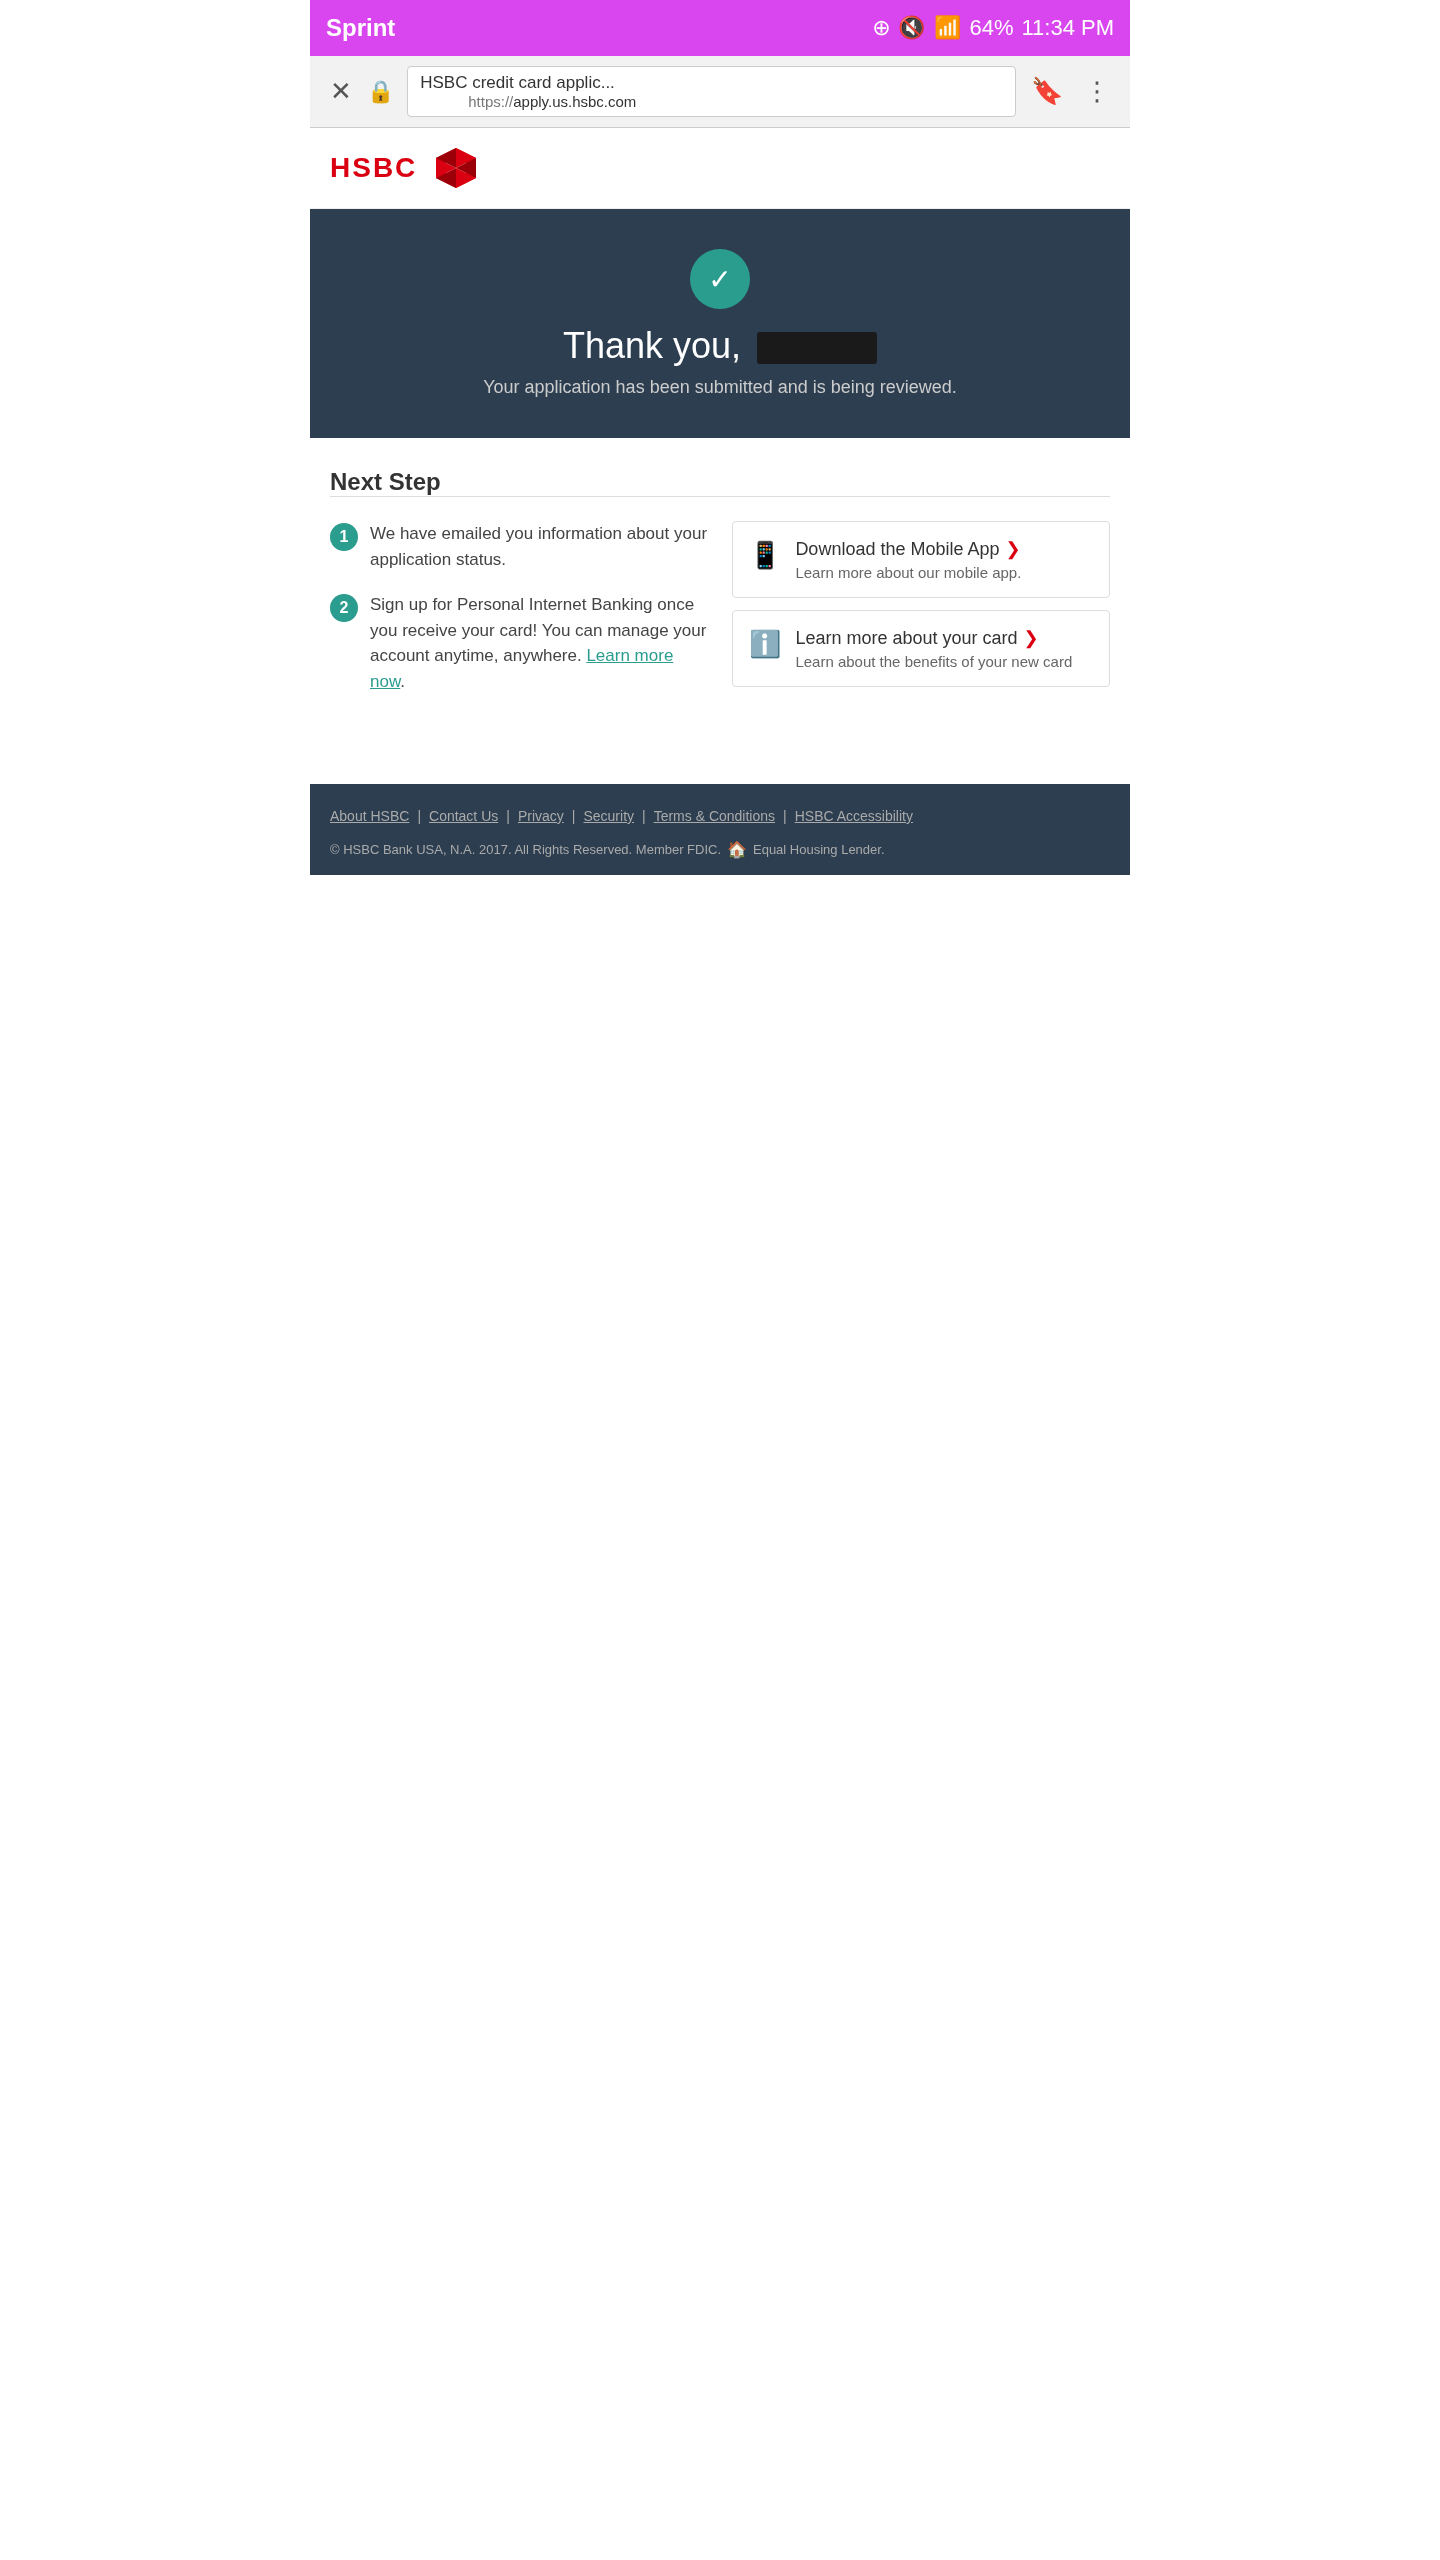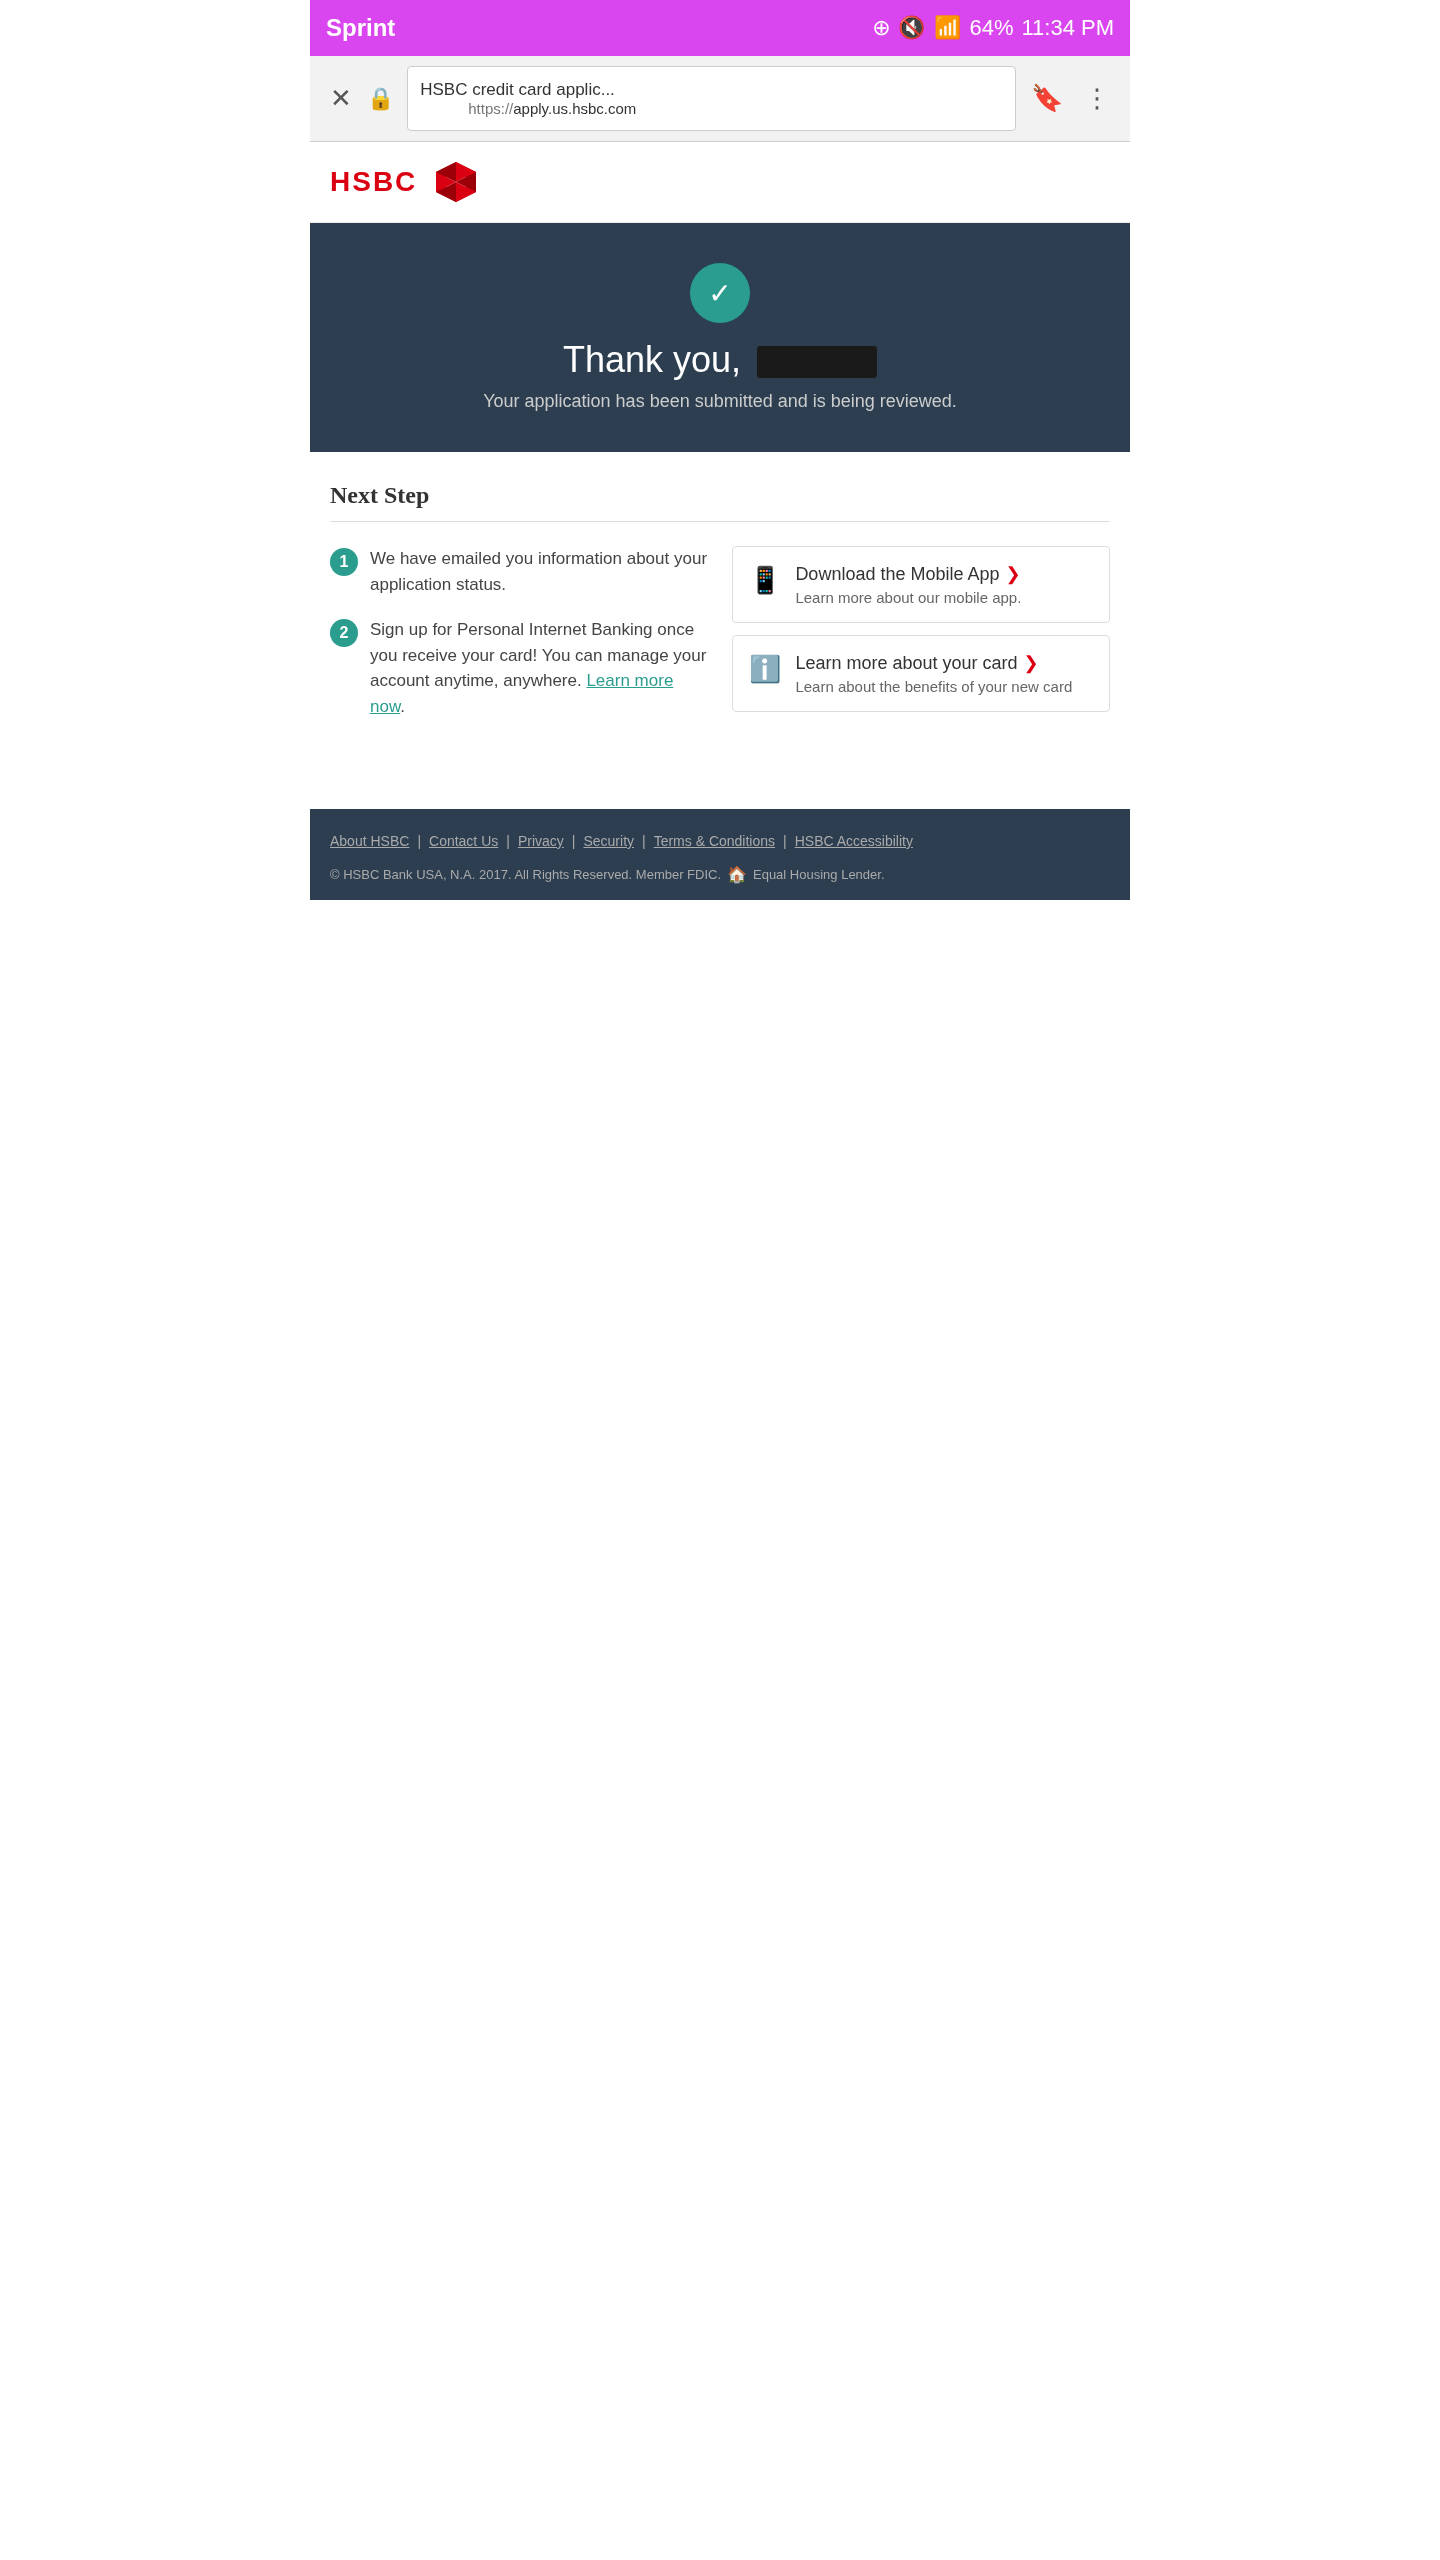--- a/index.html
+++ b/index.html
@@ -46,21 +46,21 @@
       cursor: pointer;
       font-size: 26px;
       color: #555;
       padding: 4px;
     }
     .browser-address-bar {
       flex: 1;
       background: white;
       border: 1px solid #ccc;
       border-radius: 4px;
-      padding: 13px 12px;
+      padding: 6px 12px;
     }
     .browser-address-bar .page-title {
       font-size: 17px;
       color: #333;
       font-weight: normal;
       white-space: nowrap;
       overflow: hidden;
       text-overflow: ellipsis;
     }
     .browser-address-bar .url {
@@ -137,22 +137,20 @@
       margin-left: 6px;
     }
 
     
     .main-section {
       padding: 30px 20px;
     }
     .next-step-title {
       font-size: 24px;
       color: #333;
-      margin-bottom: 12px;
-      font-family: Liberation Serif, serif;
     }
     .divider {
       border: none;
       border-top: 1px solid #ddd;
       margin-bottom: 24px;
     }
 
     .content-grid {
       display: flex;
       gap: 24px;

